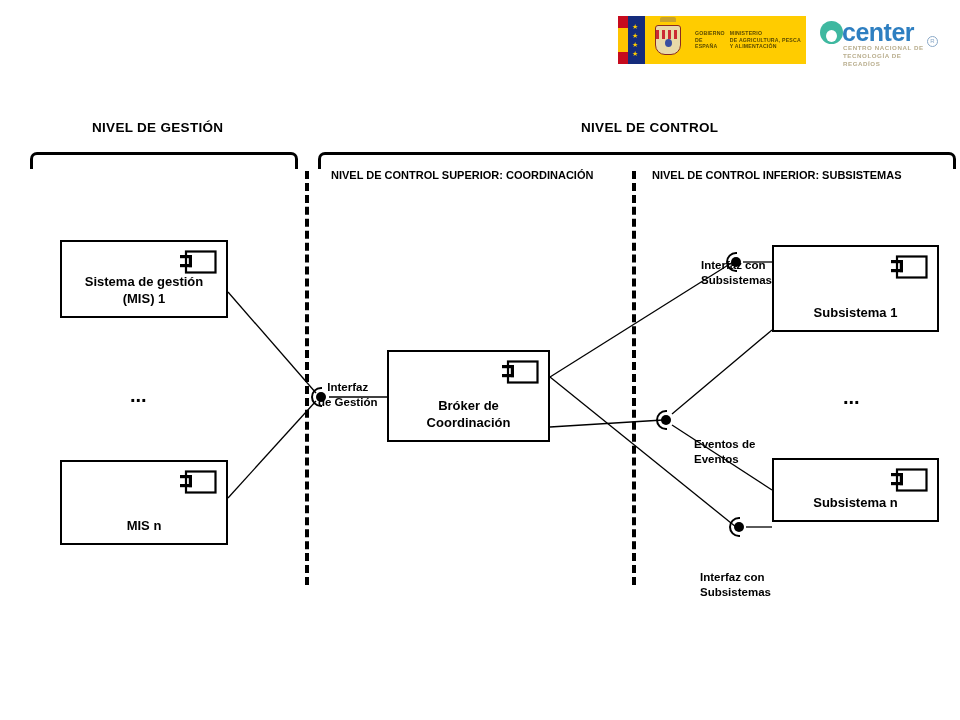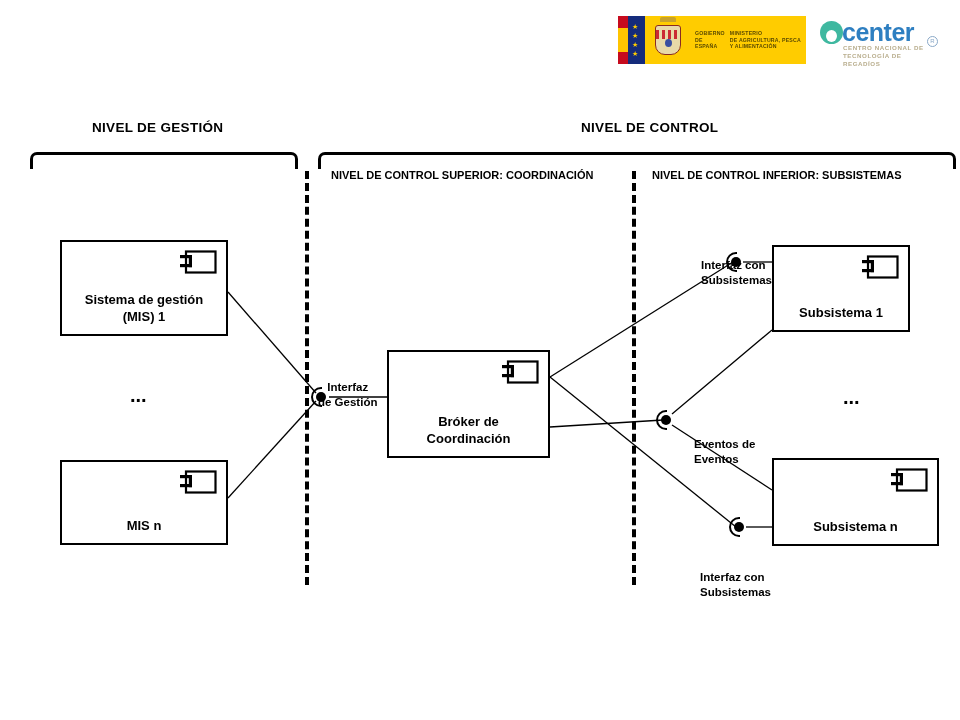--- a/index.html
+++ b/index.html
@@ -259,25 +259,25 @@
     color: #000;
   }
   .comp-icon {
     position: absolute;
     right: 9px;
     top: 8px;
     width: 38px;
     height: 24px;
   }
 
-  #box-mis1  { left: 60px;  top: 240px; width: 168px; height: 96px; }
+  #box-mis1  { left: 60px;  top: 240px; width: 168px; height: 78px; }
   #box-misn  { left: 60px;  top: 460px; width: 168px; height: 85px; }
-  #box-broker{ left: 387px; top: 350px; width: 163px; height: 108px; }
-  #box-sub1  { left: 772px; top: 245px; width: 138px; height: 87px; }
-  #box-subn  { left: 772px; top: 458px; width: 167px; height: 88px; }
+  #box-broker{ left: 387px; top: 350px; width: 163px; height: 92px; }
+  #box-sub1  { left: 772px; top: 245px; width: 167px; height: 87px; }
+  #box-subn  { left: 772px; top: 458px; width: 167px; height: 64px; }
 
   
   .ellipsis-mark {
     position: absolute;
     font-size: 20px;
     font-weight: bold;
     line-height: 10px;
     color: #000;
   }
   #ellipsis-left  { left: 130px; top: 390px; }

